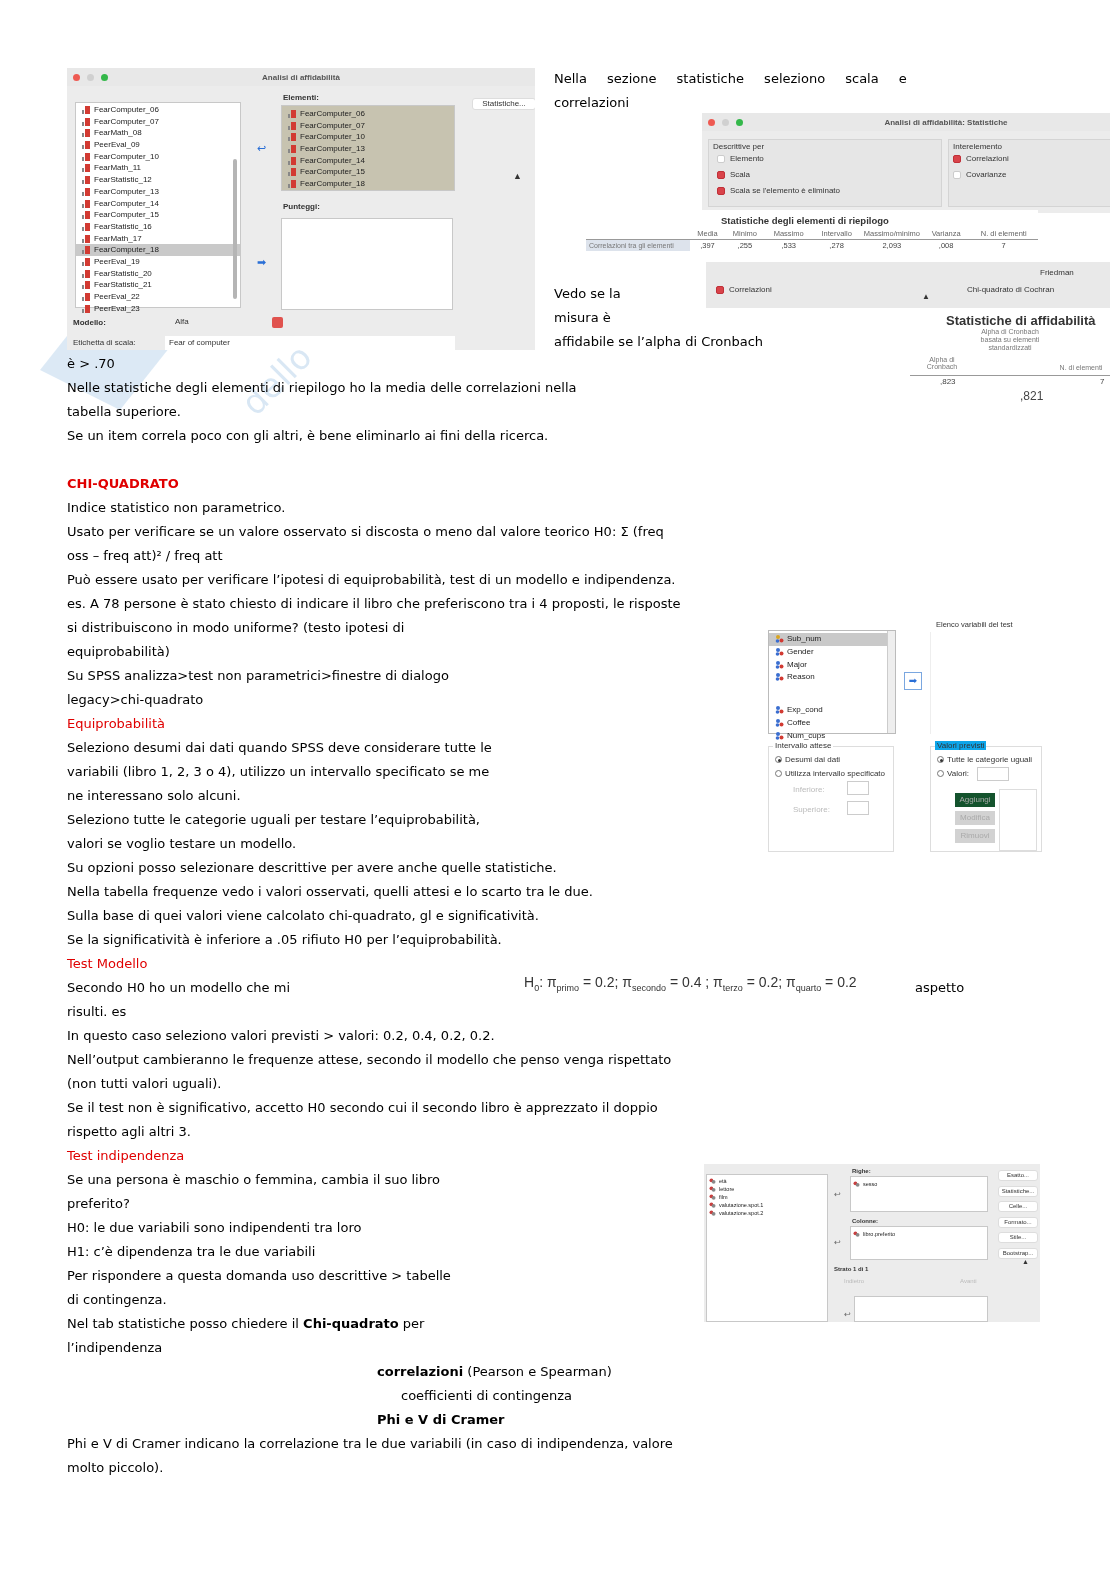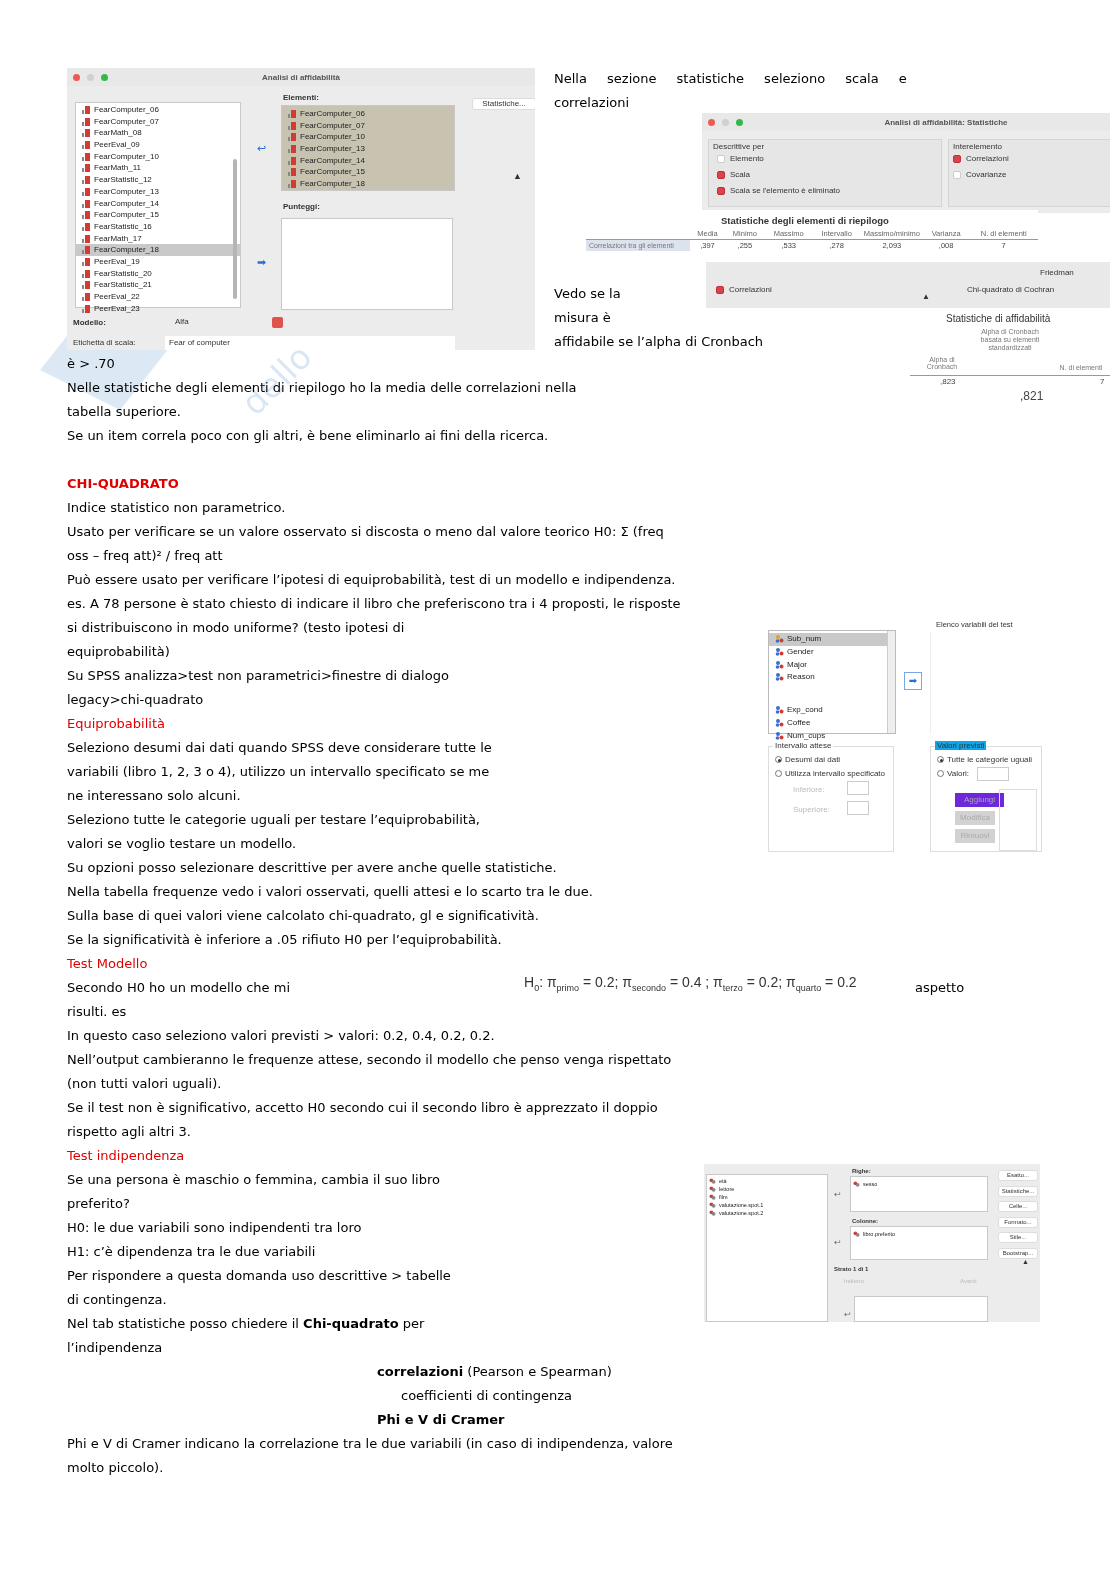--- a/index.html
+++ b/index.html
@@ -244,21 +244,21 @@
   </div>
 </div>
 
 <div class="page-text" style="left:554px; top:282px; font-family:'DejaVu Sans', sans-serif;">
   <span class="line">Vedo se la</span>
   <span class="line">misura è</span>
   <span class="line">affidabile se l’alpha di Cronbach</span>
 </div>
 
 <div style="position:absolute; left:910px; top:310px; width:200px; height:78px; background:#fff; font-family:'Liberation Sans', sans-serif;">
-  <div style="position:absolute; left:36px; top:3px; font-size:10px; font-weight:normal; color:#333;">Statistiche di affidabilità</div>
+  <div style="position:absolute; left:36px; top:3px; font-size:13px; font-weight:bold; color:#333;">Statistiche di affidabilità</div>
   <div style="position:absolute; left:4px; top:46px; width:56px; text-align:center; font-size:7px; color:#777;">Alpha di Cronbach</div>
   <div style="position:absolute; left:66px; top:18px; width:68px; text-align:center; font-size:7px; color:#777; line-height:8px;">Alpha di Cronbach basata su elementi standardizzati</div>
   <div style="position:absolute; left:136px; top:54px; width:70px; text-align:center; font-size:7px; color:#777; white-space:nowrap; overflow:hidden;">N. di elementi</div>
   <div style="position:absolute; left:0; top:65px; width:200px; border-top:1px solid #999;"></div>
   <div style="position:absolute; left:30px; top:67px; font-size:8px; color:#444;">,823</div>
   <div style="position:absolute; left:110px; top:79px; font-size:12px; color:#444;">,821</div>
   <div style="position:absolute; left:190px; top:67px; font-size:8px; color:#444;">7</div>
 </div>
 
 <div class="page-text" style="left:67px; top:352px; font-family:'DejaVu Sans', sans-serif;">
@@ -380,21 +380,21 @@
     <div style="position:absolute; left:24px; top:38px; color:#bbb;">Inferiore:</div>
     <div style="position:absolute; left:78px; top:34px; width:22px; height:14px; border:1px solid #ccc;"></div>
     <div style="position:absolute; left:24px; top:58px; color:#bbb;">Superiore:</div>
     <div style="position:absolute; left:78px; top:54px; width:22px; height:14px; border:1px solid #ccc;"></div>
   </div>
   <div class="group" style="left:166px; top:120px; width:112px; height:106px; background:#fff; border-color:#ddd;">
     <div style="position:absolute; left:4px; top:-6px; background:#0ea5e9; padding:0 2px;">Valori previsti</div>
     <div style="position:absolute; left:6px; top:8px; white-space:nowrap;"><span class="rad on"></span><span>Tutte le categorie uguali</span></div>
     <div style="position:absolute; left:6px; top:22px;"><span class="rad"></span><span>Valori:</span></div>
     <div style="position:absolute; left:46px; top:20px; width:32px; height:14px; border:1px solid #ccc;"></div>
-    <div style="position:absolute; left:24px; top:46px; width:49px; height:14px; background:#6d28d9; color:#aaa; text-align:center; line-height:14px;">Aggiungi</div>
+    <div style="position:absolute; left:24px; top:46px; width:40px; height:14px; background:#14532d; color:#aaa; text-align:center; line-height:14px;">Aggiungi</div>
     <div style="position:absolute; left:24px; top:64px; width:40px; height:14px; background:#d2d2d2; color:#aaa; text-align:center; line-height:14px;">Modifica</div>
     <div style="position:absolute; left:24px; top:82px; width:40px; height:14px; background:#d2d2d2; color:#aaa; text-align:center; line-height:14px;">Rimuovi</div>
     <div style="position:absolute; left:68px; top:42px; width:38px; height:62px; border:1px solid #ddd;"></div>
   </div>
 </div>
 
 <div class="dlg" style="left:704px; top:1164px; width:336px; height:158px; background:#ececec; font-size:6px;">
   <div class="listbox" style="left:2px; top:10px; width:122px; height:148px; padding-top:2px;">
     <div id="ct-vars">
         <div class="li" style="height: 8px; line-height: 8px; font-size: 5.5px; padding-left: 12px;"><svg class="ic" viewBox="0 0 9 8" style="left:2px;top:1px;width:7px;height:6px;">

